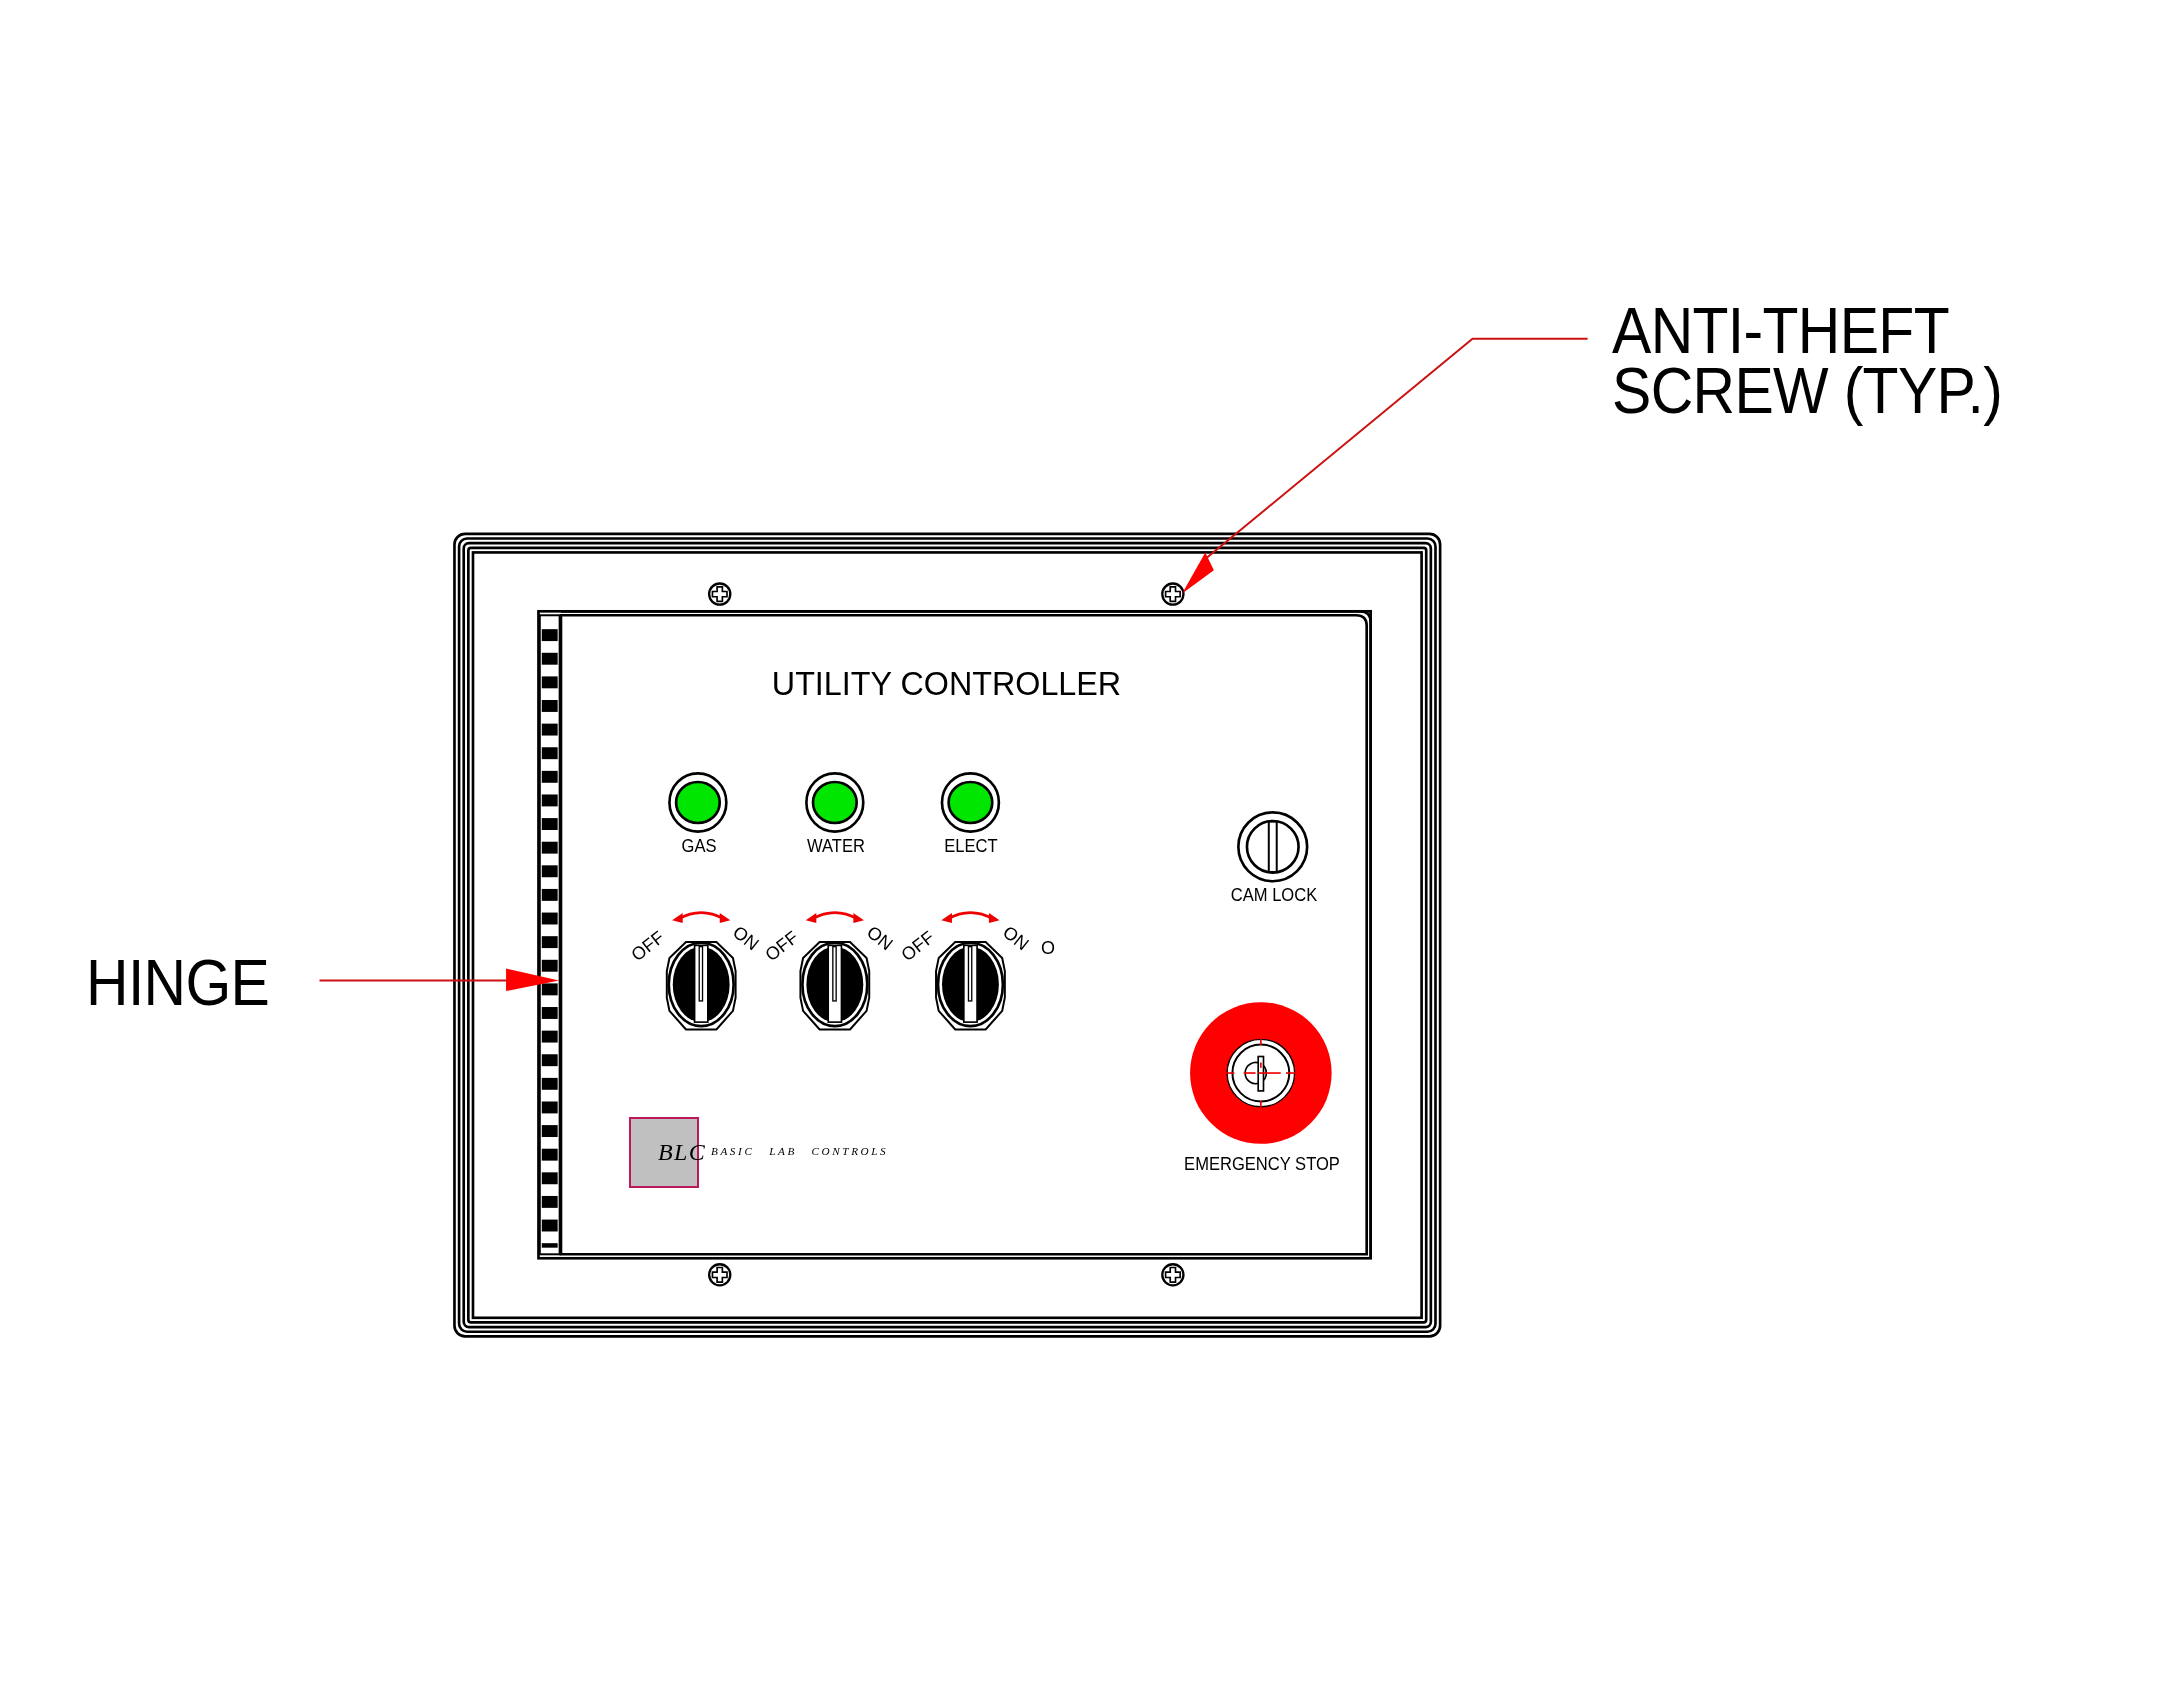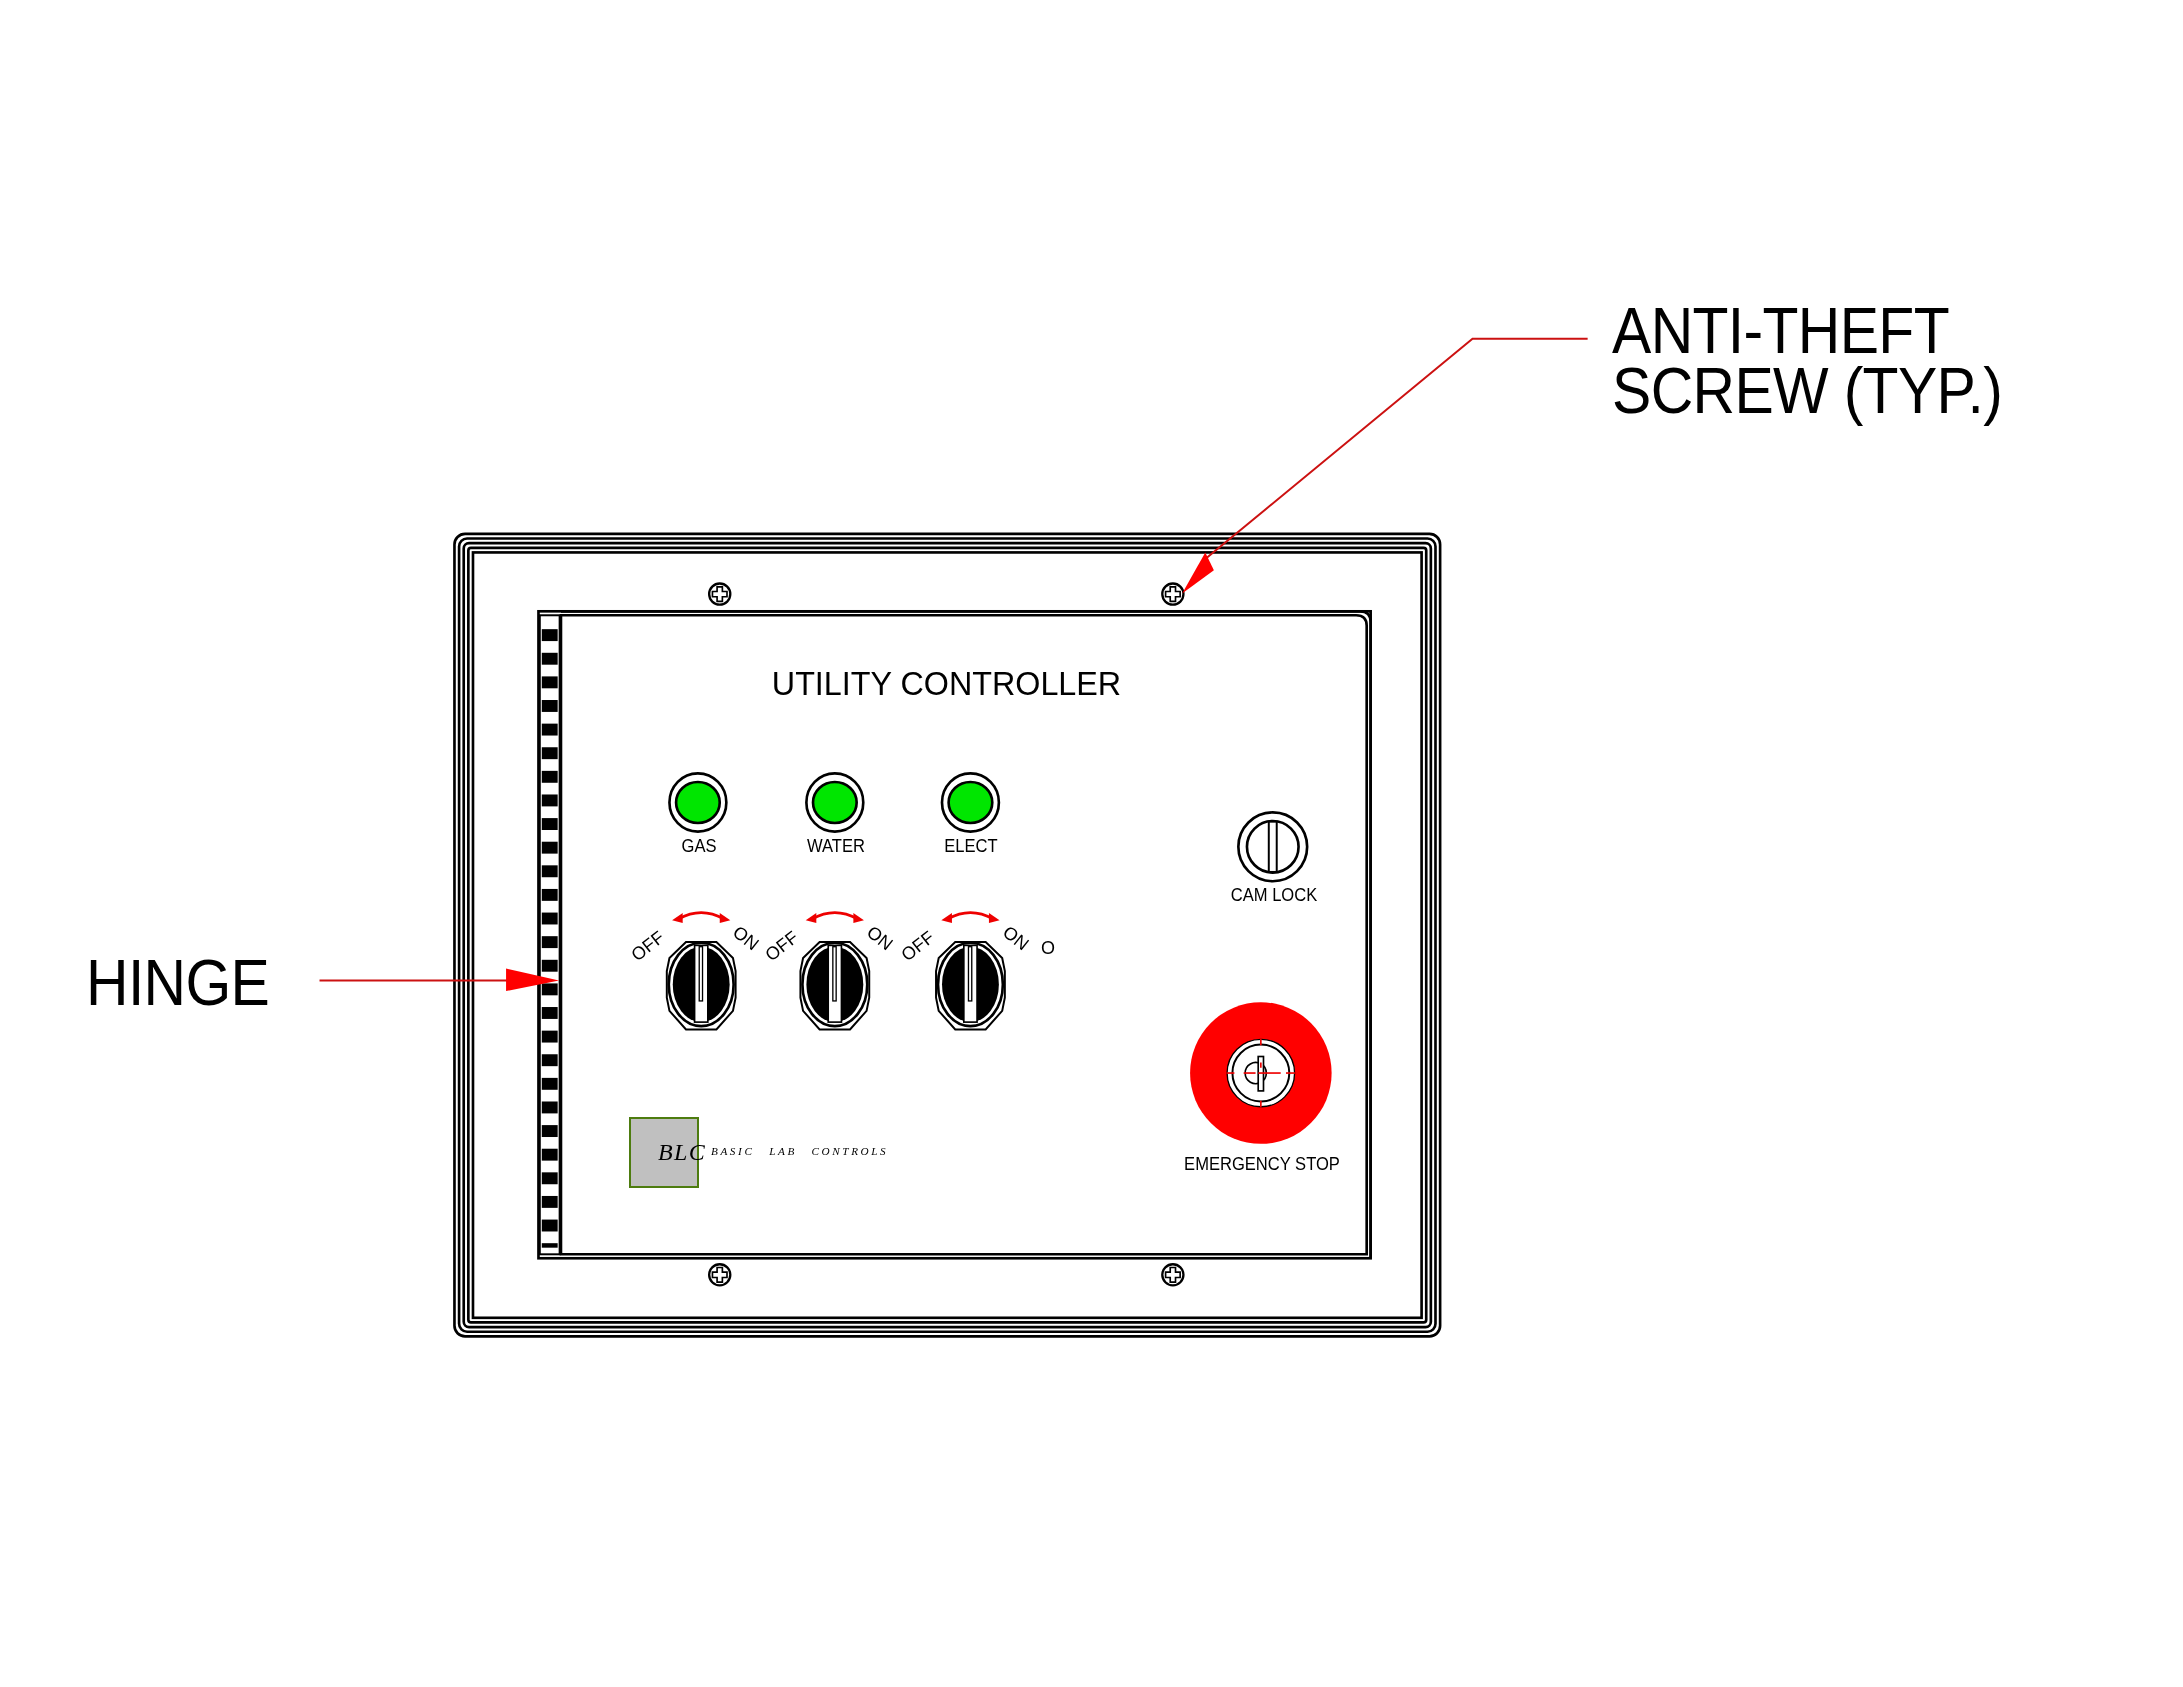--- a/index.html
+++ b/index.html
@@ -2,21 +2,21 @@
 <html style="font-size:10.6px"><head>
 <meta charset="utf-8">
 <style>
   html, body { margin: 0; padding: 0; background: #ffffff; }
   body { width: 2183px; height: 1687px; position: relative; overflow: hidden; font-family: "Liberation Sans", sans-serif; }
   svg { position: absolute; left: 0; top: 0; }
   .callout-text { position: absolute; font-family: "Liberation Sans", sans-serif; color: #000; font-size: 64px; line-height: 60px; letter-spacing: -0.7px; transform: scaleX(0.92); transform-origin: left top; }
   .panel-title { position: absolute; font-size: 34px; color: #000; transform: scaleX(0.95); transform-origin: center top; white-space: nowrap; text-align: center; }
   .small-label { position: absolute; font-size: 18px; color: #000; white-space: nowrap; text-align: center; transform: translateX(-50%) scaleX(0.92); }
   .switch-label { position: absolute; font-size: 18px; color: #000; white-space: nowrap; }
-  .blc-box { position: absolute; background: #c0c0c0; border: 2px solid #4d7c0f; box-sizing: border-box; display: flex; align-items: center; justify-content: center; font-family: "Liberation Serif", serif; font-style: italic; font-size: 24px; color: #000; letter-spacing: 1.3px; padding-left: 36px; }
+  .blc-box { position: absolute; background: #c0c0c0; border: 2px solid #be185d; box-sizing: border-box; display: flex; align-items: center; justify-content: center; font-family: "Liberation Serif", serif; font-style: italic; font-size: 24px; color: #000; letter-spacing: 1.3px; padding-left: 36px; }
   .blc-text { position: absolute; font-family: "Liberation Serif", serif; font-style: italic; font-size: 11.2px; letter-spacing: 2.6px; color: #000; white-space: nowrap; word-spacing: 9.3px; }
 </style>
 </head>
 <body>
 
 <svg width="2183" height="1687" viewBox="0 0 3300 2550">
 
   <g fill="none" stroke="#000" stroke-width="4">
     <rect x="687" y="807" width="1490" height="1213" rx="16"></rect>
     <rect x="694" y="814" width="1476" height="1199" rx="12"></rect>

